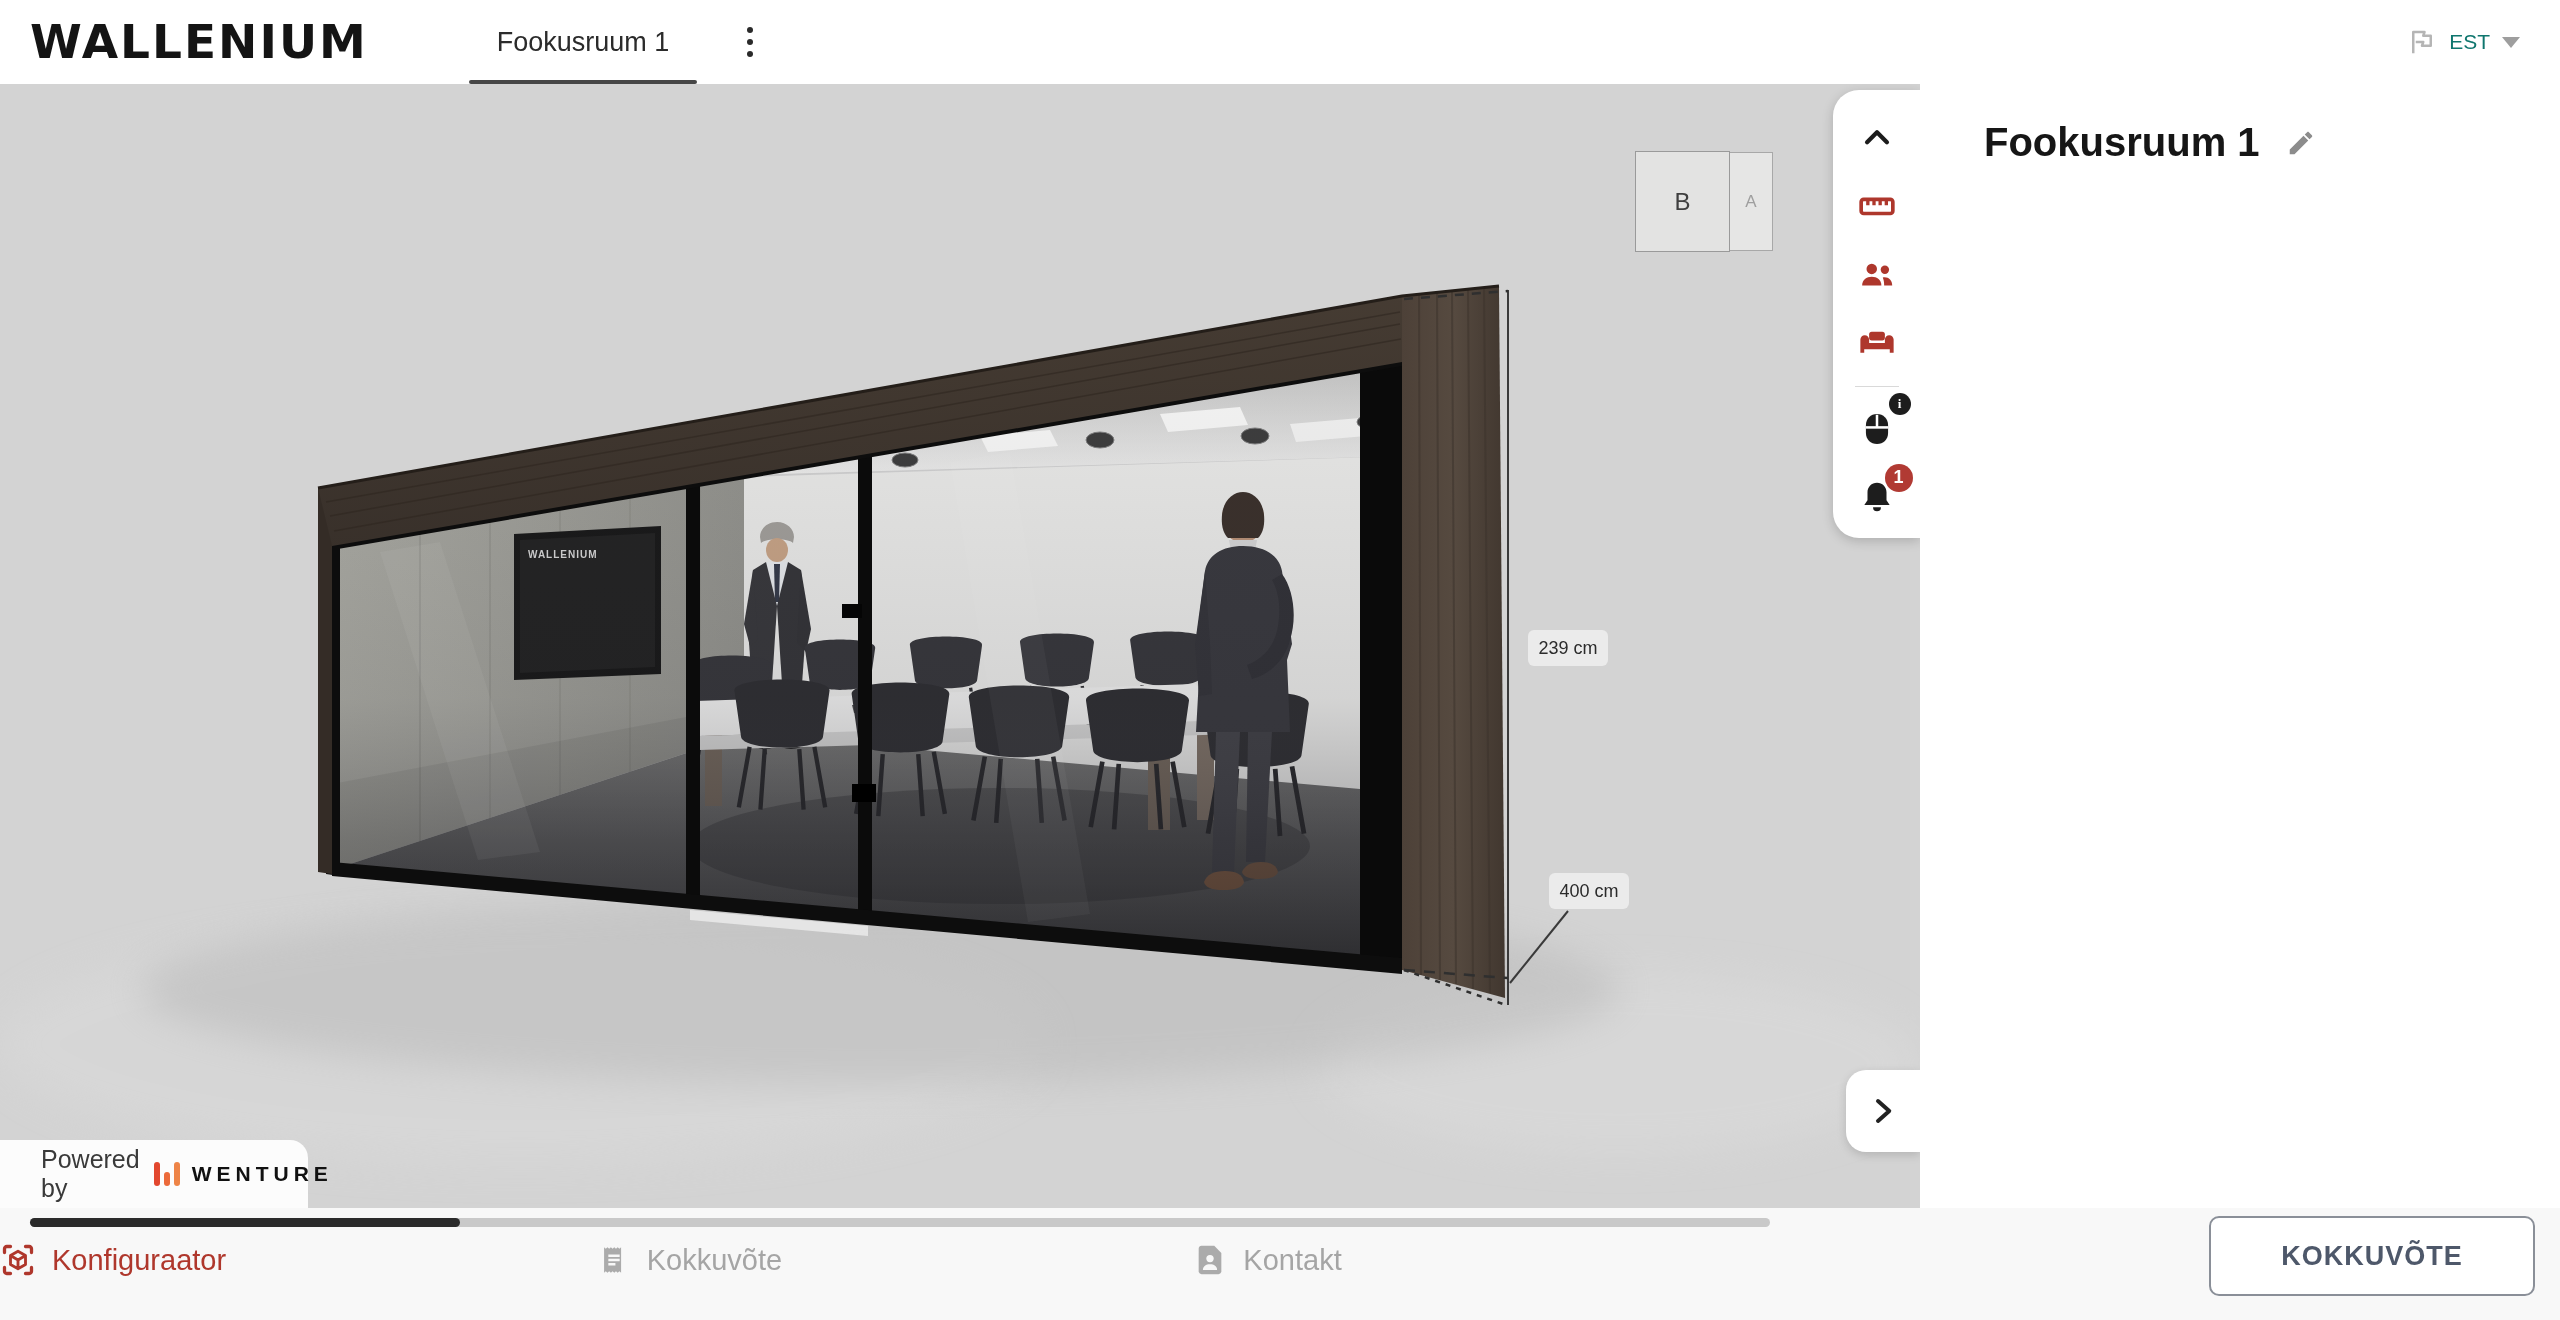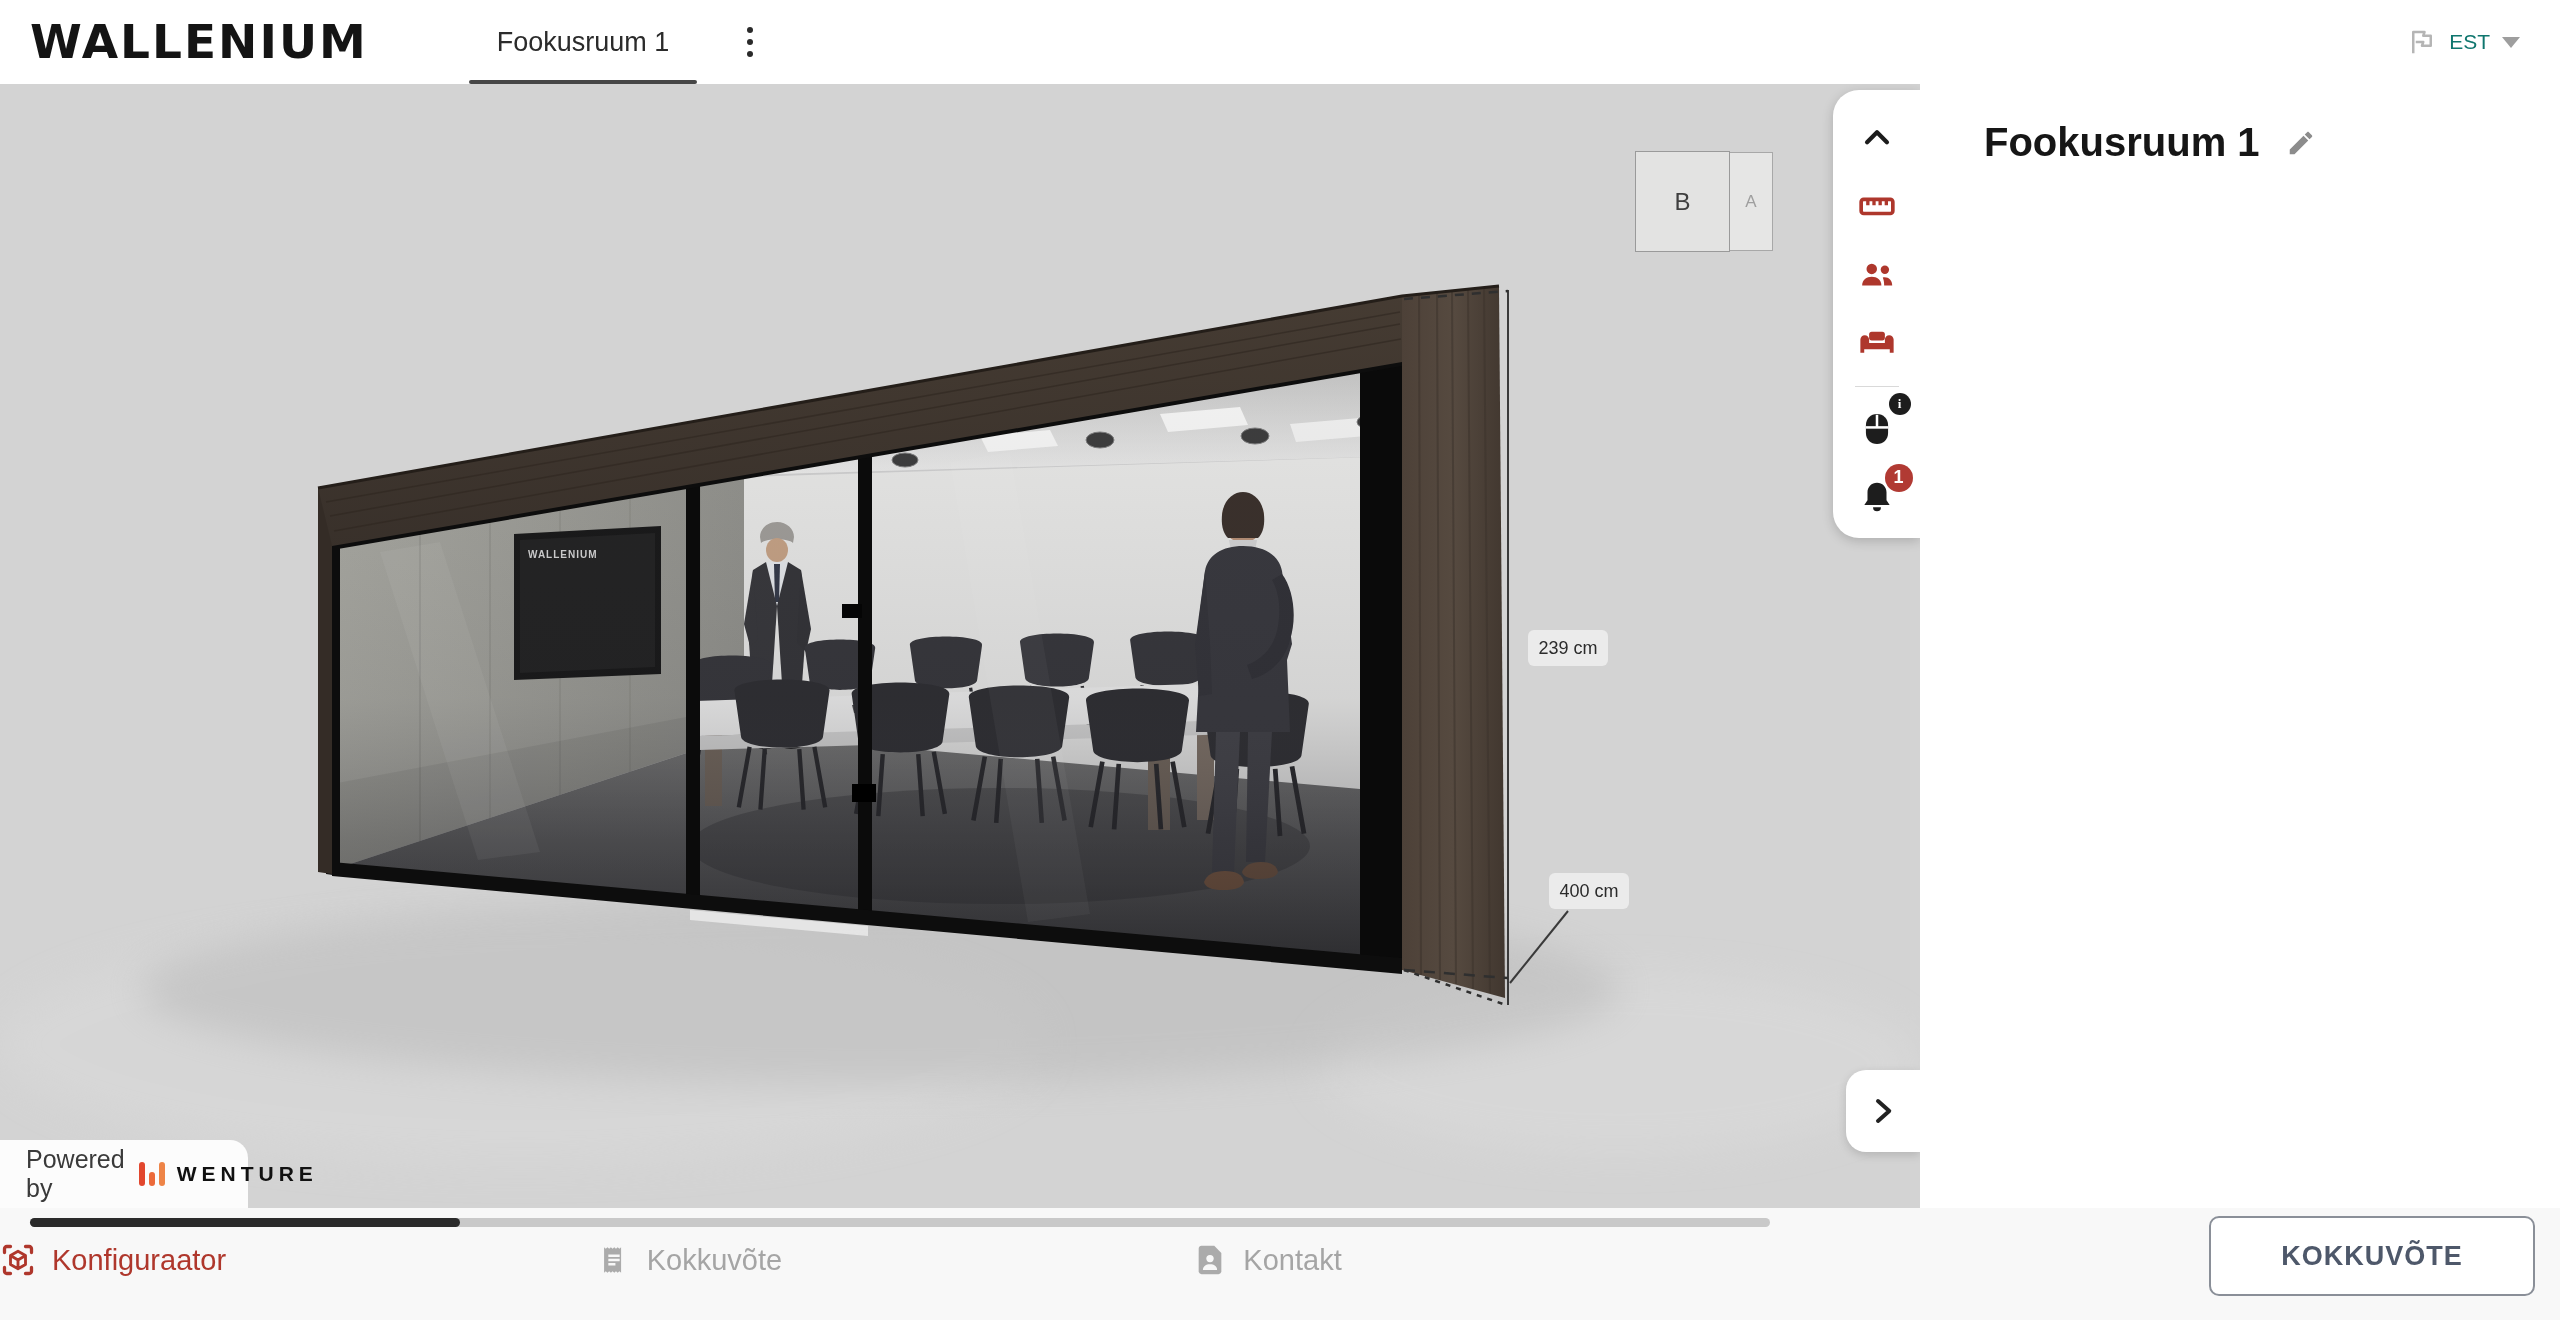--- a/index.html
+++ b/index.html
@@ -40,22 +40,22 @@
              background:#B13A33;color:#fff;font-size:18px;font-weight:bold;
              display:flex;align-items:center;justify-content:center;}
   .badge-dark{position:absolute;top:-8px;right:-6px;width:22px;height:22px;border-radius:50%;
               background:#1d1d1d;color:#fff;font-size:13px;font-weight:bold;font-family:"Liberation Serif",serif;
               display:flex;align-items:center;justify-content:center;}
   .expand{position:absolute;right:0;top:986px;width:74px;height:82px;background:#fff;
           border-radius:20px 0 0 20px;box-shadow:0 3px 10px rgba(0,0,0,.15);
           display:flex;align-items:center;justify-content:center;cursor:pointer;
           font-size:40px;color:#222;font-weight:bold;}
   
-  .powered{position:absolute;left:0;bottom:0;width:248px;height:68px;background:#fcfcfc;
-           border-radius:0 18px 0 0;display:flex;align-items:center;padding-left:26px;box-sizing:border-box;gap:14px;}
+  .powered{position:absolute;left:0;bottom:0;width:308px;height:68px;background:#fcfcfc;
+           border-radius:0 18px 0 0;display:flex;align-items:center;padding-left:41px;box-sizing:border-box;gap:14px;}
   .powered .pb-text{font-size:25px;color:#3a3a3a;}
   .wlogo{display:flex;align-items:flex-end;gap:4px;}
   .wlogo .b{width:6px;border-radius:3px;}
   .wlogo .b1{height:24px;background:#e2472e;}
   .wlogo .b2{height:14px;background:#ec6a3a;}
   .wlogo .b3{height:24px;background:#ee8447;}
   .wlogo .wt{font-size:21px;font-weight:bold;letter-spacing:5px;color:#111;margin-left:8px;}
   
   .panel{width:640px;background:#fff;box-sizing:border-box;padding:36px 32px 0 64px;}
   .panel-title-row{display:flex;align-items:center;gap:26px;}

